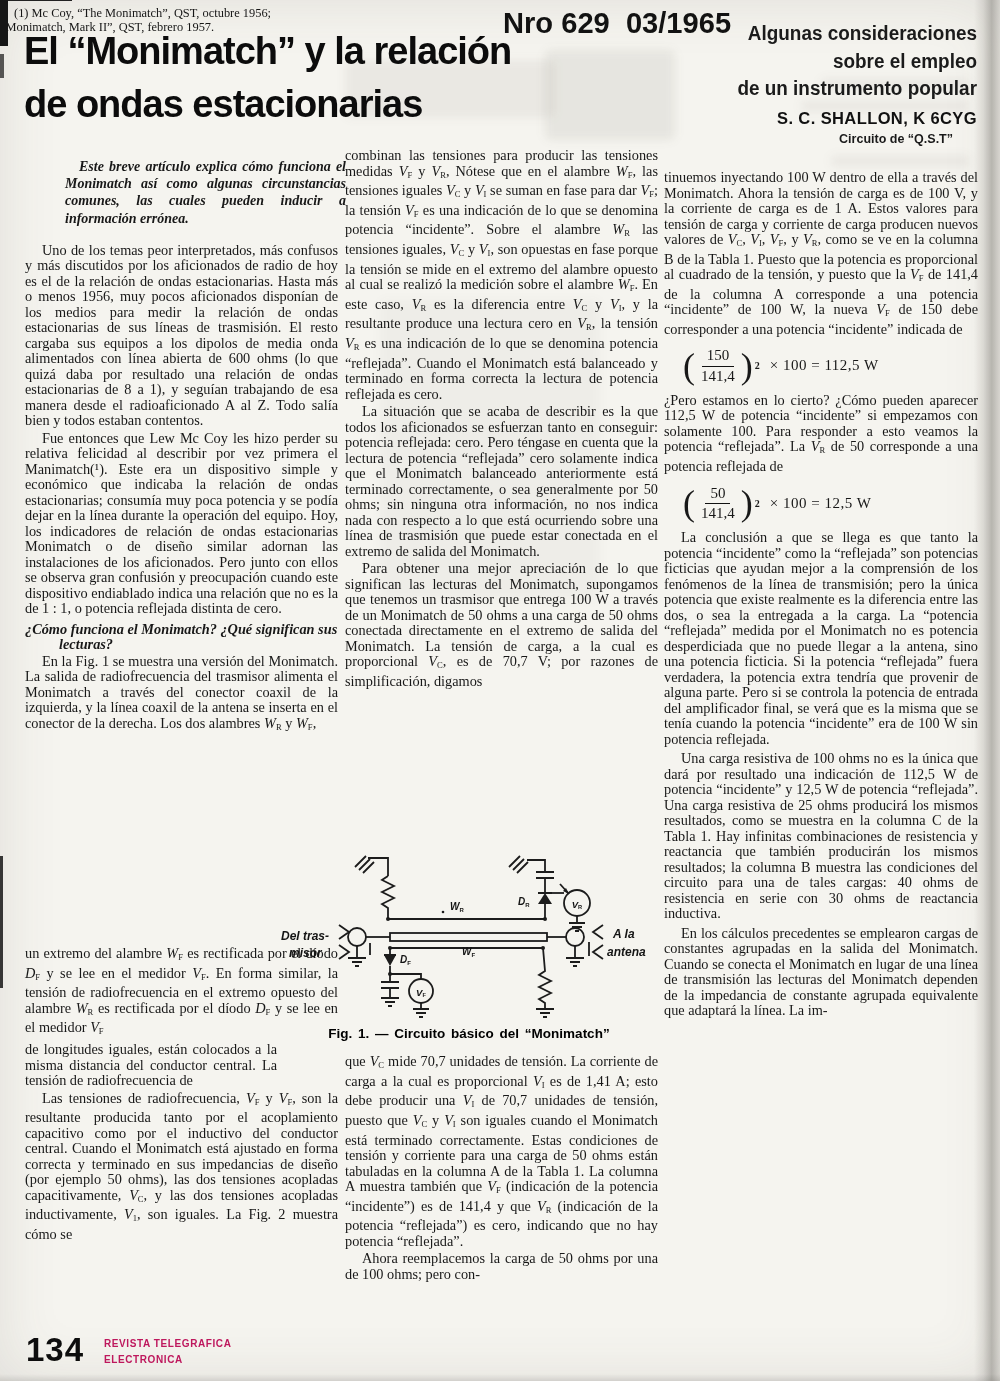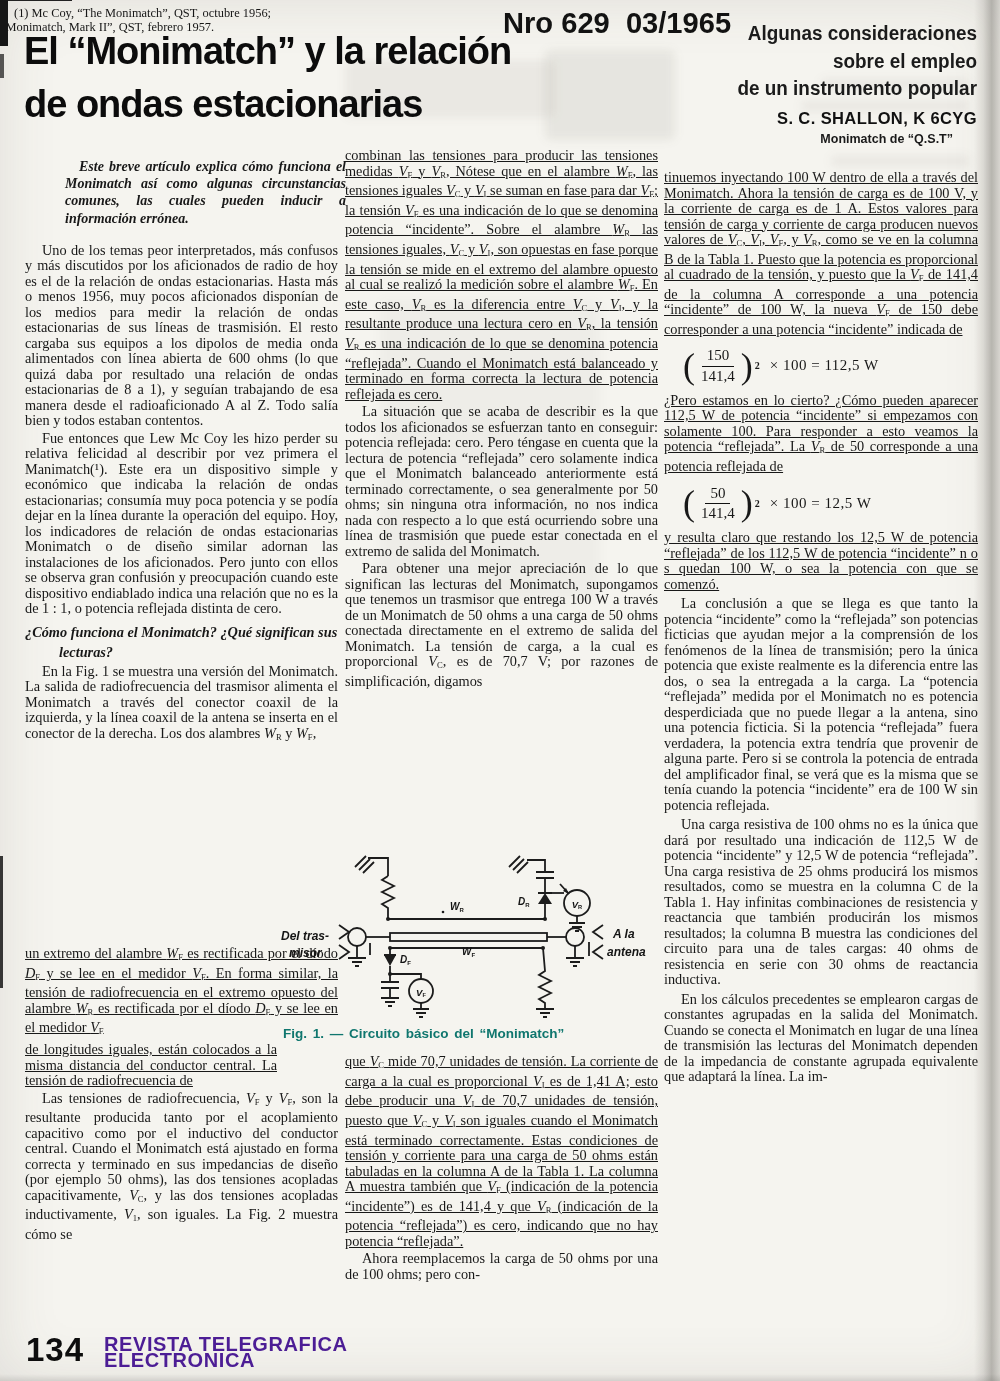--- a/index.html
+++ b/index.html
@@ -15,60 +15,60 @@
   .standfirst{position:absolute;left:643px;top:20px;width:334px;text-align:right;
          font-family:"Liberation Sans",sans-serif;font-weight:bold;font-size:19.5px;line-height:27.5px;color:#1b1b1b;transform:scaleX(.97);transform-origin:right;}
   .author{position:absolute;left:643px;top:109px;width:334px;text-align:right;
          font-family:"Liberation Sans",sans-serif;font-weight:bold;font-size:16.5px;letter-spacing:.4px;color:#111;}
   .translated{position:absolute;left:643px;top:132px;width:310px;text-align:right;
          font-family:"Liberation Sans",sans-serif;font-weight:bold;font-size:12.5px;color:#1a1a1a;}
   
   .col{position:absolute;width:313px;font-size:14.3px;line-height:15.5px;
        text-align:justify;color:#181818;}
   .col p{margin:2px 0 0;text-indent:17px;}
-  .col p.nt{text-indent:0;text-decoration:underline;}
+  .col p.nt{text-indent:0;}
   .col p.narrow{width:252px;}
   sub{font-size:.6em;vertical-align:-.25em;}
   i{font-style:italic;}
   #left-a{left:25px;top:150px;}
   #left-b{left:25px;top:944px;}
   #left-foot{left:25px;top:1301px;width:313px;font-size:12.4px;line-height:14.2px;}
   #left-foot .rule{width:72px;border-top:1.5px solid #222;margin:0 0 5px 0;}
   #left-foot p{margin:0;text-indent:14px;}
   .intro{margin:8px 0 16px 40px;width:281px;font-style:italic;font-weight:bold;
          font-size:14px;line-height:17.2px;text-indent:14px;}
   .p-first{margin-top:14px !important;}
-  .sec-head{font-weight:bold;font-style:italic;font-size:14.3px;line-height:20px;
+  .sec-head{font-weight:bold;font-style:italic;font-size:14.3px;line-height:15px;
             margin-top:5px;padding-left:34px;text-indent:-34px;text-align:left;}
   #mid-a{left:345px;top:148px;}
   #mid-b{left:345px;top:1054px;}
   #right-col{left:664px;top:170px;width:314px;}
   #right-col p{margin-top:4px;}
   
   .formula{display:flex;align-items:center;justify-content:flex-start;
            margin:10px 0 8px 18px;text-indent:0;font-size:15px;}
   .formula .paren{font-size:36px;font-weight:400;line-height:1;margin:0 1px;}
   .frac{display:inline-flex;flex-direction:column;align-items:center;line-height:1.15;}
   .frac .num{padding:0 5px 1px;border-bottom:1.4px solid #111;}
   .frac .den{padding:1px 5px 0;}
   .formula sup{font-size:10px;vertical-align:14px;margin-left:1px;font-weight:bold;}
   .formula .rest{margin-left:10px;letter-spacing:.5px;}
   
   #figure{position:absolute;left:255px;top:846px;width:420px;height:186px;}
   .fig-label{position:absolute;font-family:"Liberation Sans",sans-serif;color:#141414;}
   .fig-hand{font-style:italic;font-size:12px;font-weight:bold;}
   .fig-comp{font-weight:bold;font-size:10px;}
   .fig-meter{font-weight:bold;font-size:9.5px;text-align:center;width:26px;}
-  #fig-caption{position:absolute;left:283px;top:1026px;width:372px;
-       font-family:"Liberation Sans",sans-serif;font-weight:bold;font-size:13.5px;color:#0f766e;word-spacing:2px;}
+  #fig-caption{position:absolute;left:283px;top:1026px;width:372px;text-align:center;
+       font-family:"Liberation Sans",sans-serif;font-weight:bold;font-size:13.5px;color:#000000;word-spacing:2px;}
   
   .page-num{position:absolute;left:26px;top:1331px;font-family:"Liberation Sans",sans-serif;
             font-weight:bold;font-size:33px;letter-spacing:1px;color:#0d0d0d;}
   .journal{position:absolute;left:104px;top:1336px;font-family:"Liberation Sans",sans-serif;
-           font-weight:bold;font-size:20px;line-height:16px;letter-spacing:.6px;color:#4c1d95;}
+           font-weight:bold;font-size:10px;line-height:16px;letter-spacing:.6px;color:#be185d;}
   
   .blob{position:absolute;filter:blur(5px);background:rgba(60,58,52,.06);border-radius:6px;}
   #edge-right{position:absolute;right:0;top:0;width:26px;height:100%;
       background:linear-gradient(90deg,rgba(120,116,108,0) 0%,rgba(120,116,108,.16) 35%,rgba(88,85,78,.36) 68%,rgba(150,146,138,.22) 100%);}
   #edge-bottom{position:absolute;left:0;bottom:0;width:100%;height:7px;background:linear-gradient(rgba(0,0,0,0),rgba(0,0,0,.10));}
   .ink{position:absolute;background:#161616;}
   svg .wire{stroke:#1c1c1c;stroke-width:1.8;fill:none;}
   svg .fill{fill:#1c1c1c;stroke:none;}
   svg .bar{fill:#f5f4ef;stroke:#1c1c1c;stroke-width:1.8;}
 </style>
@@ -93,21 +93,21 @@
   <div class="title">
     <div>El “Monimatch” y la relación</div>
     <div>de ondas estacionarias</div>
   </div>
   <div class="standfirst">
     <div>Algunas consideraciones</div>
     <div>sobre el empleo</div>
     <div>de un instrumento popular</div>
   </div>
   <div class="author">S. C. SHALLON, K 6CYG</div>
-  <div class="translated">Monimatch de “Q.S.T”</div>
+  <div class="translated">Circuito de “Q.S.T”</div>
 
   <div class="col" id="left-a">
     <div class="intro">Este breve artículo explica cómo funciona el Monimatch así como algunas circunstancias comunes, las cuales pueden inducir a información errónea.</div>
     <p class="p-first">Uno de los temas peor interpretados, más confusos y más discutidos por los aficionados de radio de hoy es el de la relación de ondas estacionarias. Hasta más o menos 1956, muy pocos aficionados disponían de los medios para medir la relación de ondas estacionarias de sus líneas de trasmisión. El resto cargaba sus equipos a los dipolos de media onda alimentados con línea abierta de 600 ohms (lo que quizá daba por resultado una relación de ondas estacionarias de 8 a 1), y seguían trabajando de esa manera desde el radioaficionado A al Z. Todo salía bien y todos estaban contentos.</p>
     <p>Fue entonces que Lew Mc Coy les hizo perder su relativa felicidad al describir por vez primera el Manimatch(¹). Este era un dispositivo simple y económico que indicaba la relación de ondas estacionarias; consumía muy poca potencia y se podía dejar en la línea durante la operación del equipo. Hoy, los indicadores de relación de ondas estacionarias Monimatch o de diseño similar adornan las instalaciones de los aficionados. Pero junto con ellos se observa gran confusión y preocupación cuando este dispositivo endiablado indica una relación que no es la de 1 : 1, o potencia reflejada distinta de cero.</p>
     <div class="sec-head">¿Cómo funciona el Monimatch?  ¿Qué significan sus lecturas?</div>
     <p>En la Fig. 1 se muestra una versión del Monimatch. La salida de radiofrecuencia del trasmisor alimenta el Monimatch a través del conector coaxil de la izquierda, y la línea coaxil de la antena se inserta en el conector de la derecha. Los dos alambres <i>W</i><sub>R</sub> y <i>W</i><sub>F</sub>,</p>
   </div>
 
   <div class="col" id="left-b">
@@ -146,21 +146,20 @@
     <div class="formula">
       <span class="paren">(</span>
       <span class="frac">
         <span class="num">50</span>
         <span class="den">141,4</span>
       </span>
       <span class="paren">)</span>
       <sup>2</sup>
       <span class="rest">× 100 = 12,5 W</span>
     </div>
-    <p class="nt">y resulta claro que restando los 12,5 W de potencia “reflejada” de los 112,5 W de potencia “incidente” n o s quedan 100 W, o sea la potencia con que se comenzó.</p>
     <p>La conclusión a que se llega es que tanto la potencia “incidente” como la “reflejada” son potencias ficticias que ayudan mejor a la comprensión de los fenómenos de la línea de transmisión; pero la única potencia que existe realmente es la diferencia entre las dos, o sea la entregada a la carga. La “potencia “reflejada” medida por el Monimatch no es potencia desperdiciada que no puede llegar a la antena, sino una potencia ficticia. Si la potencia “reflejada” fuera verdadera, la potencia extra tendría que provenir de alguna parte. Pero si se controla la potencia de entrada del amplificador final, se verá que es la misma que se tenía cuando la potencia “incidente” era de 100 W sin potencia reflejada.</p>
     <p>Una carga resistiva de 100 ohms no es la única que dará por resultado una indicación de 112,5 W de potencia “incidente” y 12,5 W de potencia “reflejada”. Una carga resistiva de 25 ohms producirá los mismos resultados, como se muestra en la columna C de la Tabla 1. Hay infinitas combinaciones de resistencia y reactancia que también producirán los mismos resultados; la columna B muestra las condiciones del circuito para una de tales cargas: 40 ohms de resistencia en serie con 30 ohms de reactancia inductiva.</p>
     <p>En los cálculos precedentes se emplearon cargas de constantes agrupadas en la salida del Monimatch. Cuando se conecta el Monimatch en lugar de una línea de transmisión las lecturas del Monimatch dependen de la impedancia de constante agrupada equivalente que adaptará la línea. La im-</p>
   </div>
 
   <div id="figure">
     <svg width="420" height="186" viewBox="0 0 420 186">
 
       <path class="wire" d="M100,21 L111,10 M104,24 L115,13 M108,27 L119,16"></path>
       <path class="wire" d="M113,12 L133,12 L133,30"></path>

